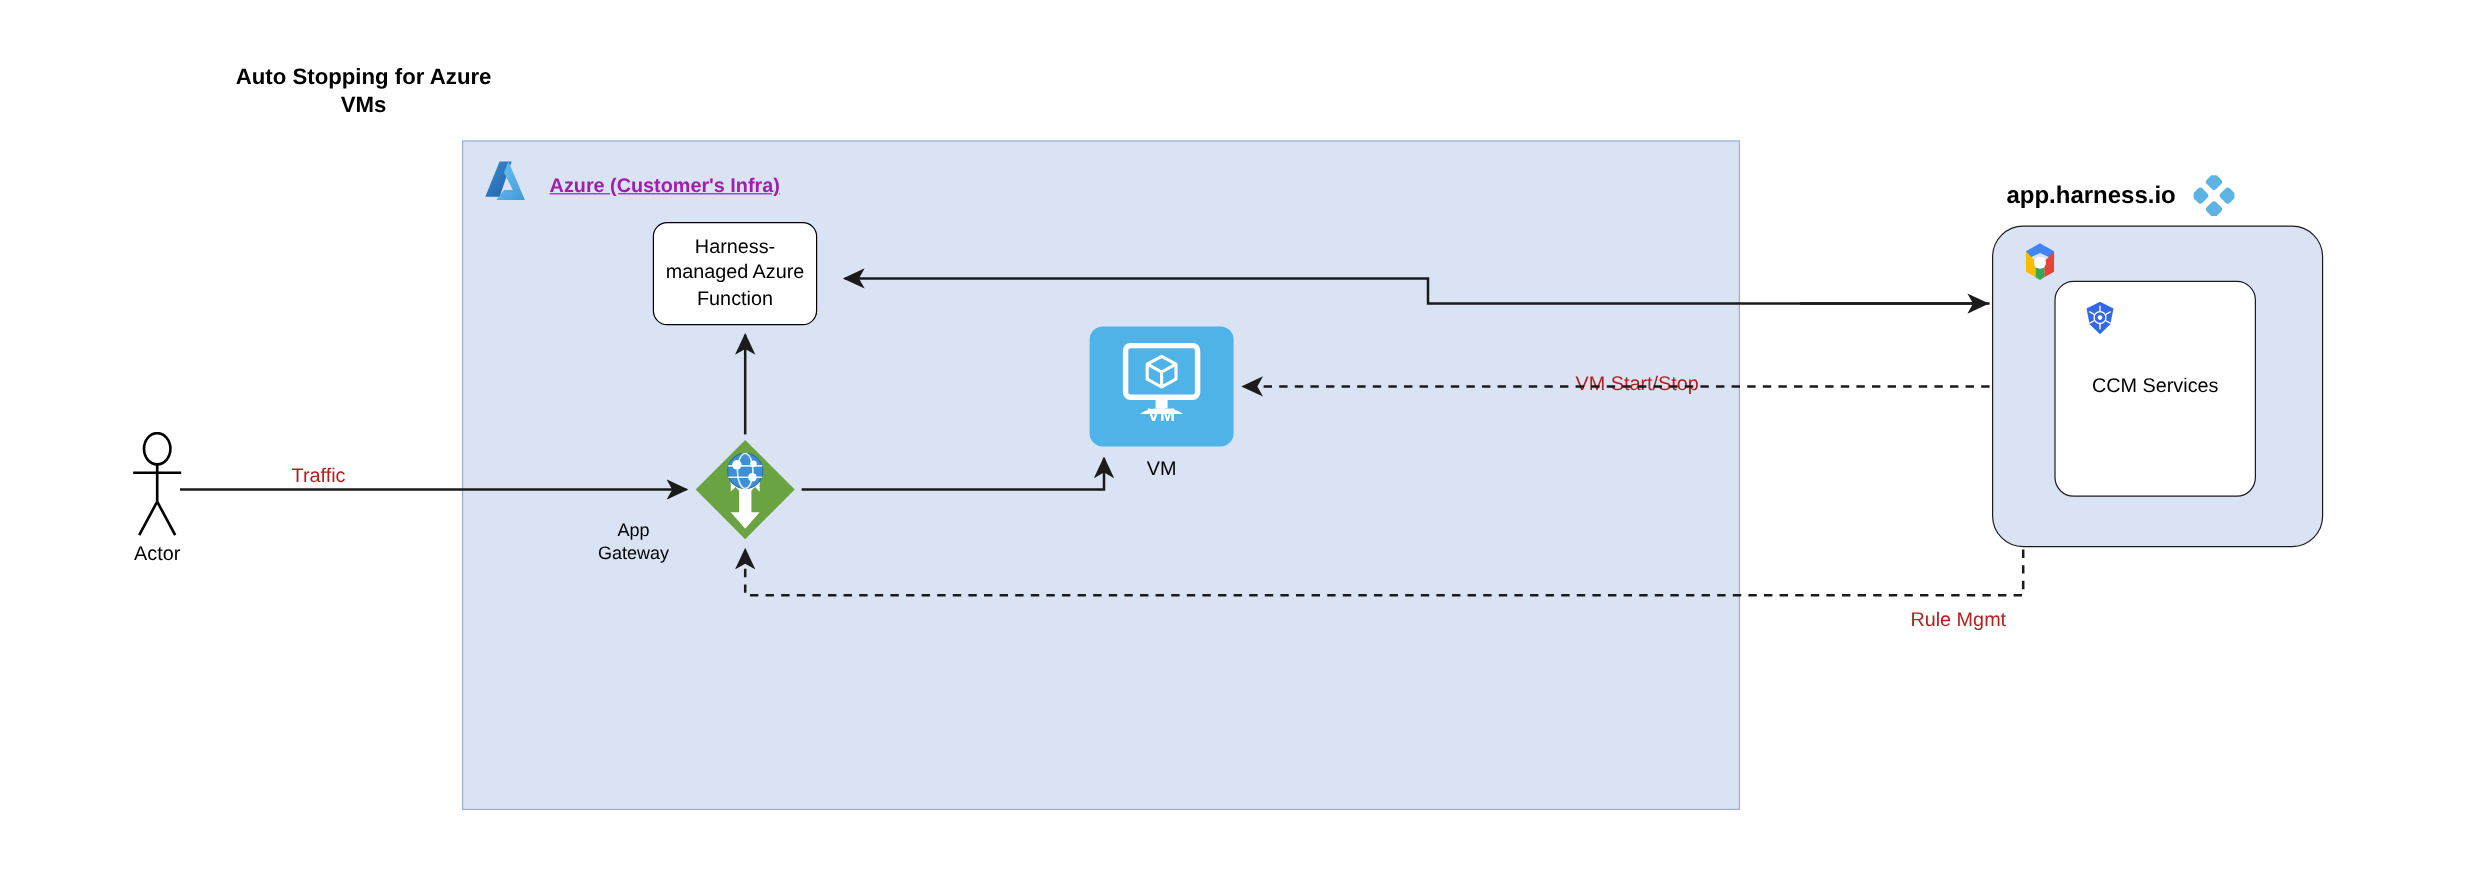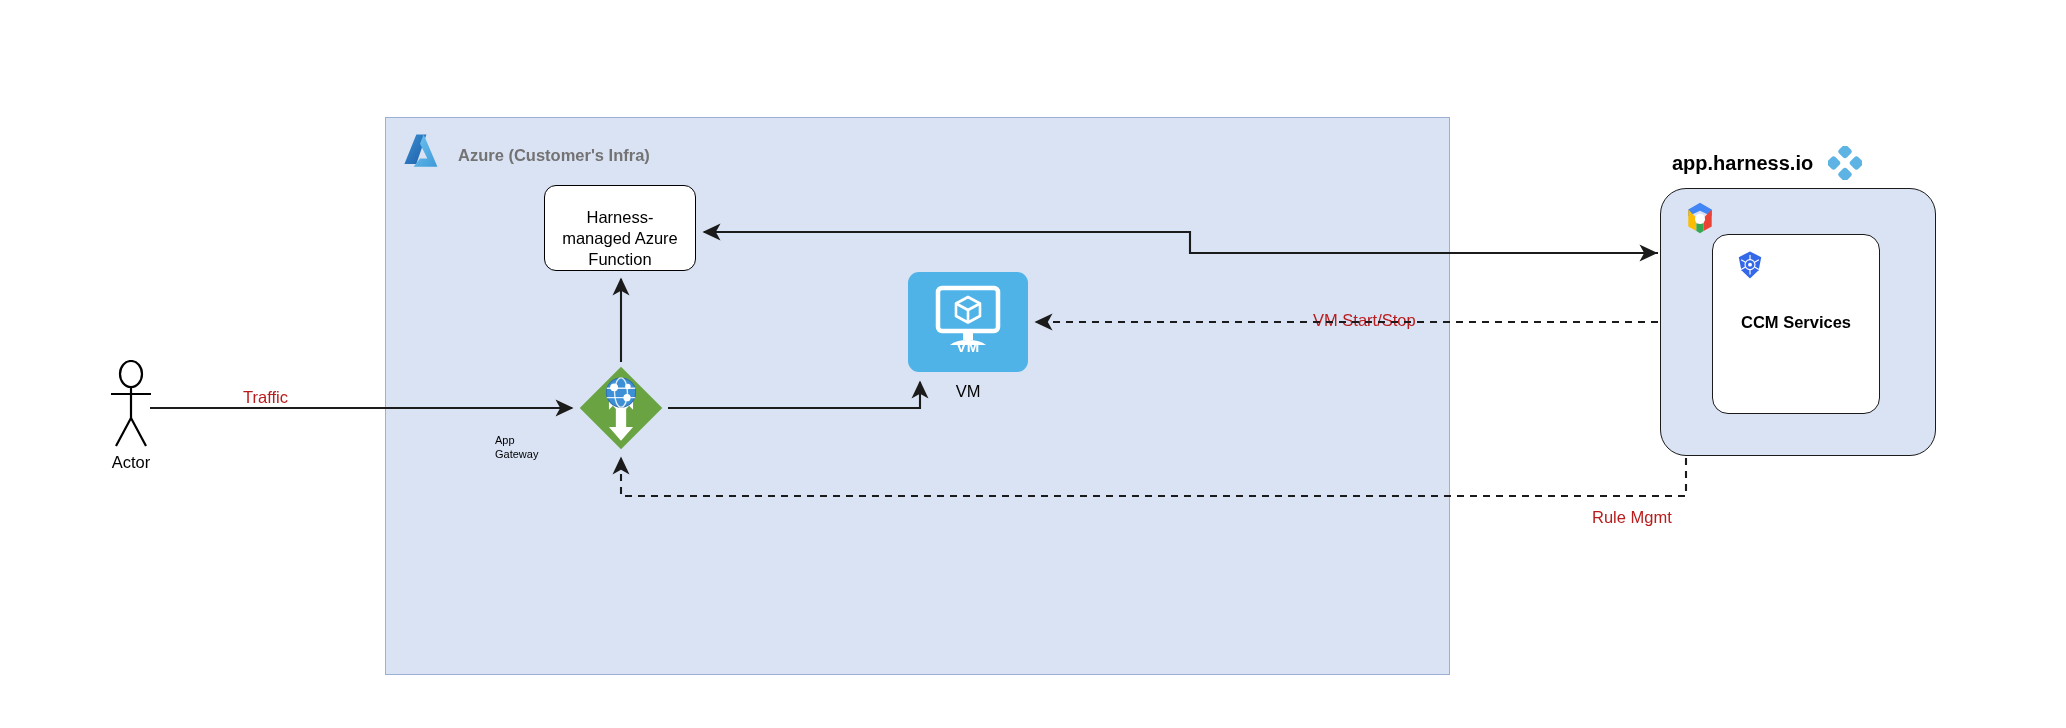--- a/index.html
+++ b/index.html
@@ -41,65 +41,66 @@
     height: 558px;
     background: #dae3f4;
     border: 1.5px solid #9cb0d4;
     box-sizing: border-box;
   }
   #azure-container-label {
     left: 458px;
     top: 146px;
     font-size: 16.5px;
     font-weight: bold;
-    color: #737373;
+    color: #a21caf;
     white-space: nowrap;
+    text-decoration: underline;
   }
   #azure-logo {
     left: 398px;
     top: 130px;
     width: 44px;
     height: 44px;
   }
 
   
   #azure-function-node {
     left: 544px;
     top: 185px;
-    width: 152px;
+    width: 137px;
     height: 86px;
     background: #ffffff;
     border: 1.7px solid #000000;
     border-radius: 12px;
     box-sizing: border-box;
     display: flex;
-    align-items: flex-end;
+    align-items: center;
     justify-content: center;
   }
   #azure-function-label {
     font-size: 16.5px;
     color: #000000;
     text-align: center;
     line-height: 1.28;
     white-space: pre-line;
   }
 
   
   #app-gateway-node {
     left: 578px;
     top: 365px;
     width: 86px;
     height: 86px;
   }
   #app-gateway-label {
-    left: 495px;
+    left: 483px;
     top: 433px;
     width: 90px;
-    text-align: left;
-    font-size: 11px;
+    text-align: center;
+    font-size: 15px;
     color: #000000;
     line-height: 1.28;
     white-space: pre-line;
   }
 
   
   #vm-node {
     left: 908px;
     top: 272px;
     width: 120px;
@@ -170,21 +171,20 @@
     box-sizing: border-box;
   }
   #k8s-logo { left: 1735px; top: 250px; width: 30px; height: 30px; }
   #ccm-services-label {
     left: 1712px;
     top: 313px;
     width: 168px;
     text-align: center;
     font-size: 16.5px;
     color: #000000;
-    font-weight: bold;
   }
 
   
   .edge-label {
     font-size: 16.5px;
     color: #b91c1c;
     white-space: nowrap;
   }
   #traffic-label {
     left: 243px;
@@ -205,20 +205,22 @@
     width: 2066px;
     height: 728px;
     pointer-events: none;
   }
 </style>
 </head>
 <body>
 
 <div id="canvas">
 
+  <div class="abs" id="diagram-title">Auto Stopping for Azure
+VMs</div>
 
   <div class="abs" id="azure-container"></div>
 
   <div class="abs" id="azure-logo">
     <svg viewBox="0 0 96 96" width="44" height="44">
       <defs>
         <linearGradient id="azg1" x1="0" y1="0" x2="1" y2="1">
           <stop offset="0" stop-color="#3a8fd4"></stop>
             <stop offset="1" stop-color="#1f5fa8"></stop>
         </linearGradient>

